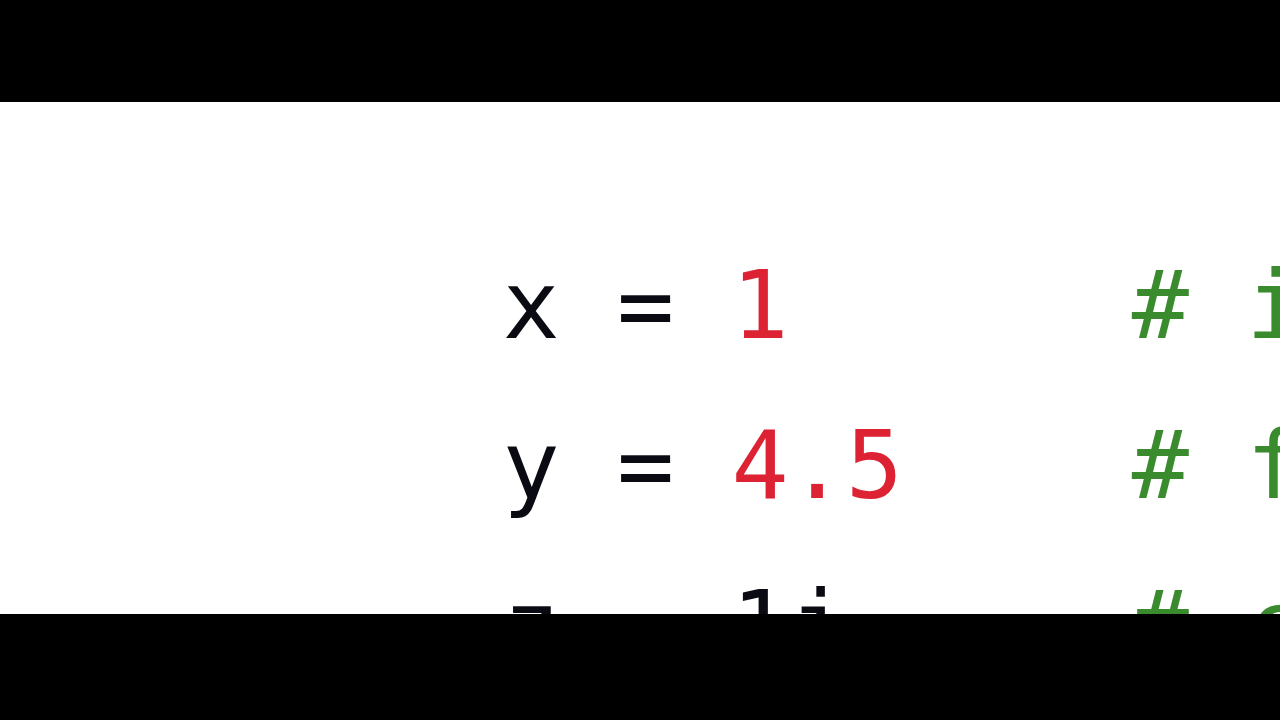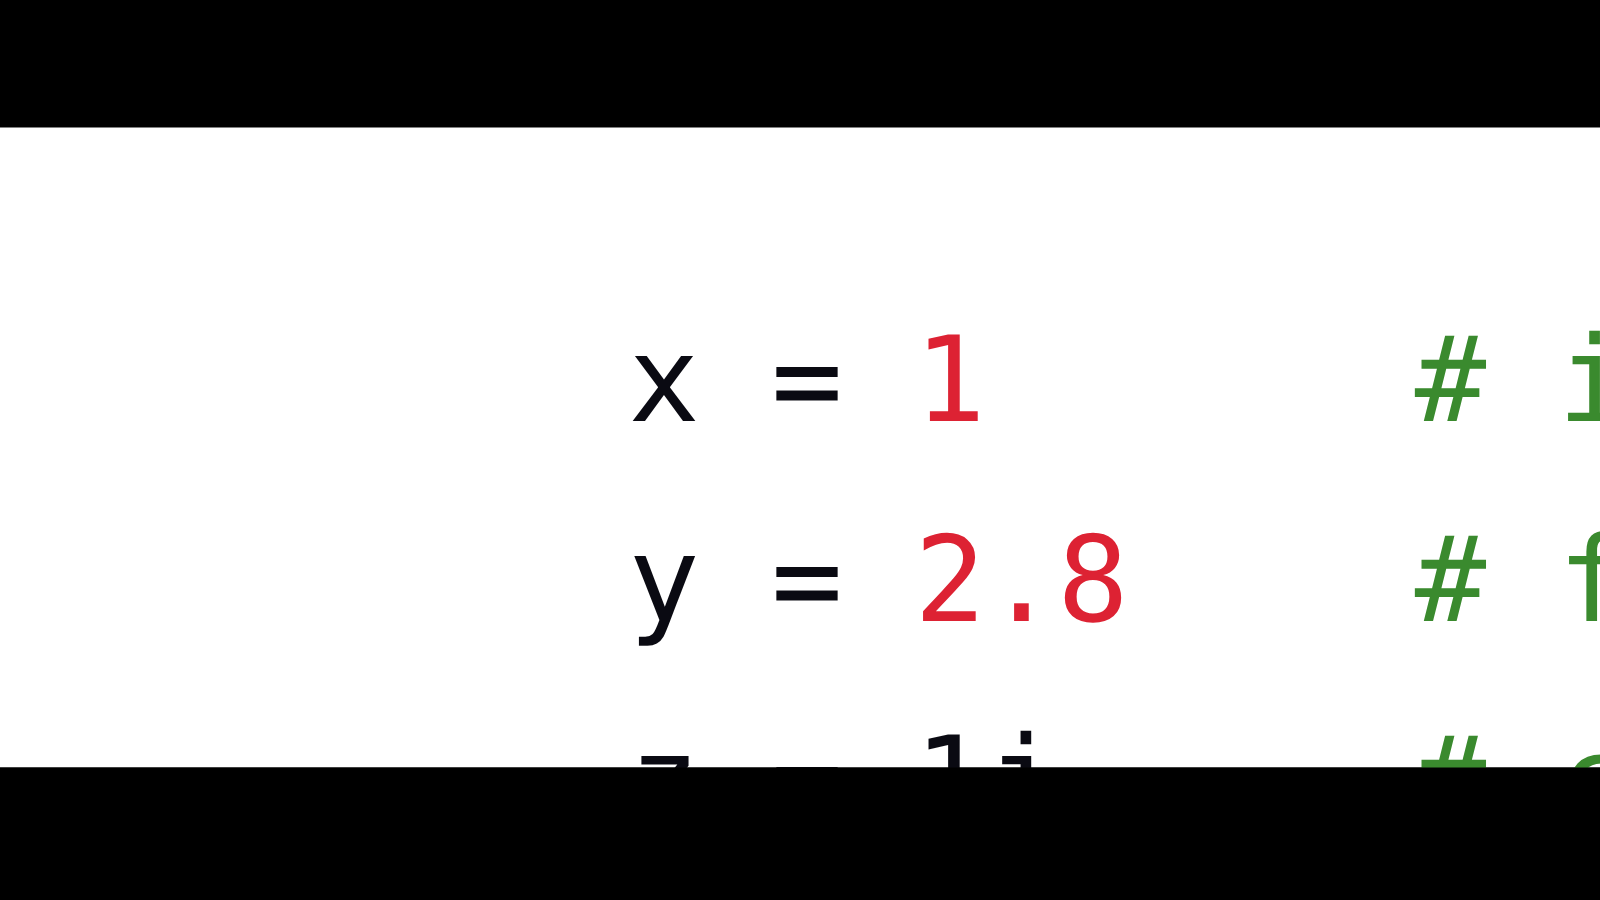--- a/index.html
+++ b/index.html
@@ -83,21 +83,21 @@
   <div class="bar bar-top"></div>
 
   <div class="code-canvas">
     <div class="code-block">
 
       <div class="code-line line-1">
         <span class="tok-name">x</span><span class="tok-space"> </span><span class="tok-operator">=</span><span class="tok-space"> </span><span class="tok-number">1</span><span class="tok-space">      </span><span class="tok-comment"># int</span>
       </div>
 
       <div class="code-line line-2">
-        <span class="tok-name">y</span><span class="tok-space"> </span><span class="tok-operator">=</span><span class="tok-space"> </span><span class="tok-number">2.8</span><span class="tok-space">    </span><span class="tok-comment"># float</span>
+        <span class="tok-name">y</span><span class="tok-space"> </span><span class="tok-operator">=</span><span class="tok-space"> </span><span class="tok-number">4.5</span><span class="tok-space">    </span><span class="tok-comment"># float</span>
       </div>
 
       <div class="code-line line-3">
         <span class="tok-name">z</span><span class="tok-space"> </span><span class="tok-operator">=</span><span class="tok-space"> </span><span class="tok-imagnum">1j</span><span class="tok-space">     </span><span class="tok-comment"># complex</span>
       </div>
 
     </div>
   </div>
 
   <div class="bar bar-bottom"></div>

